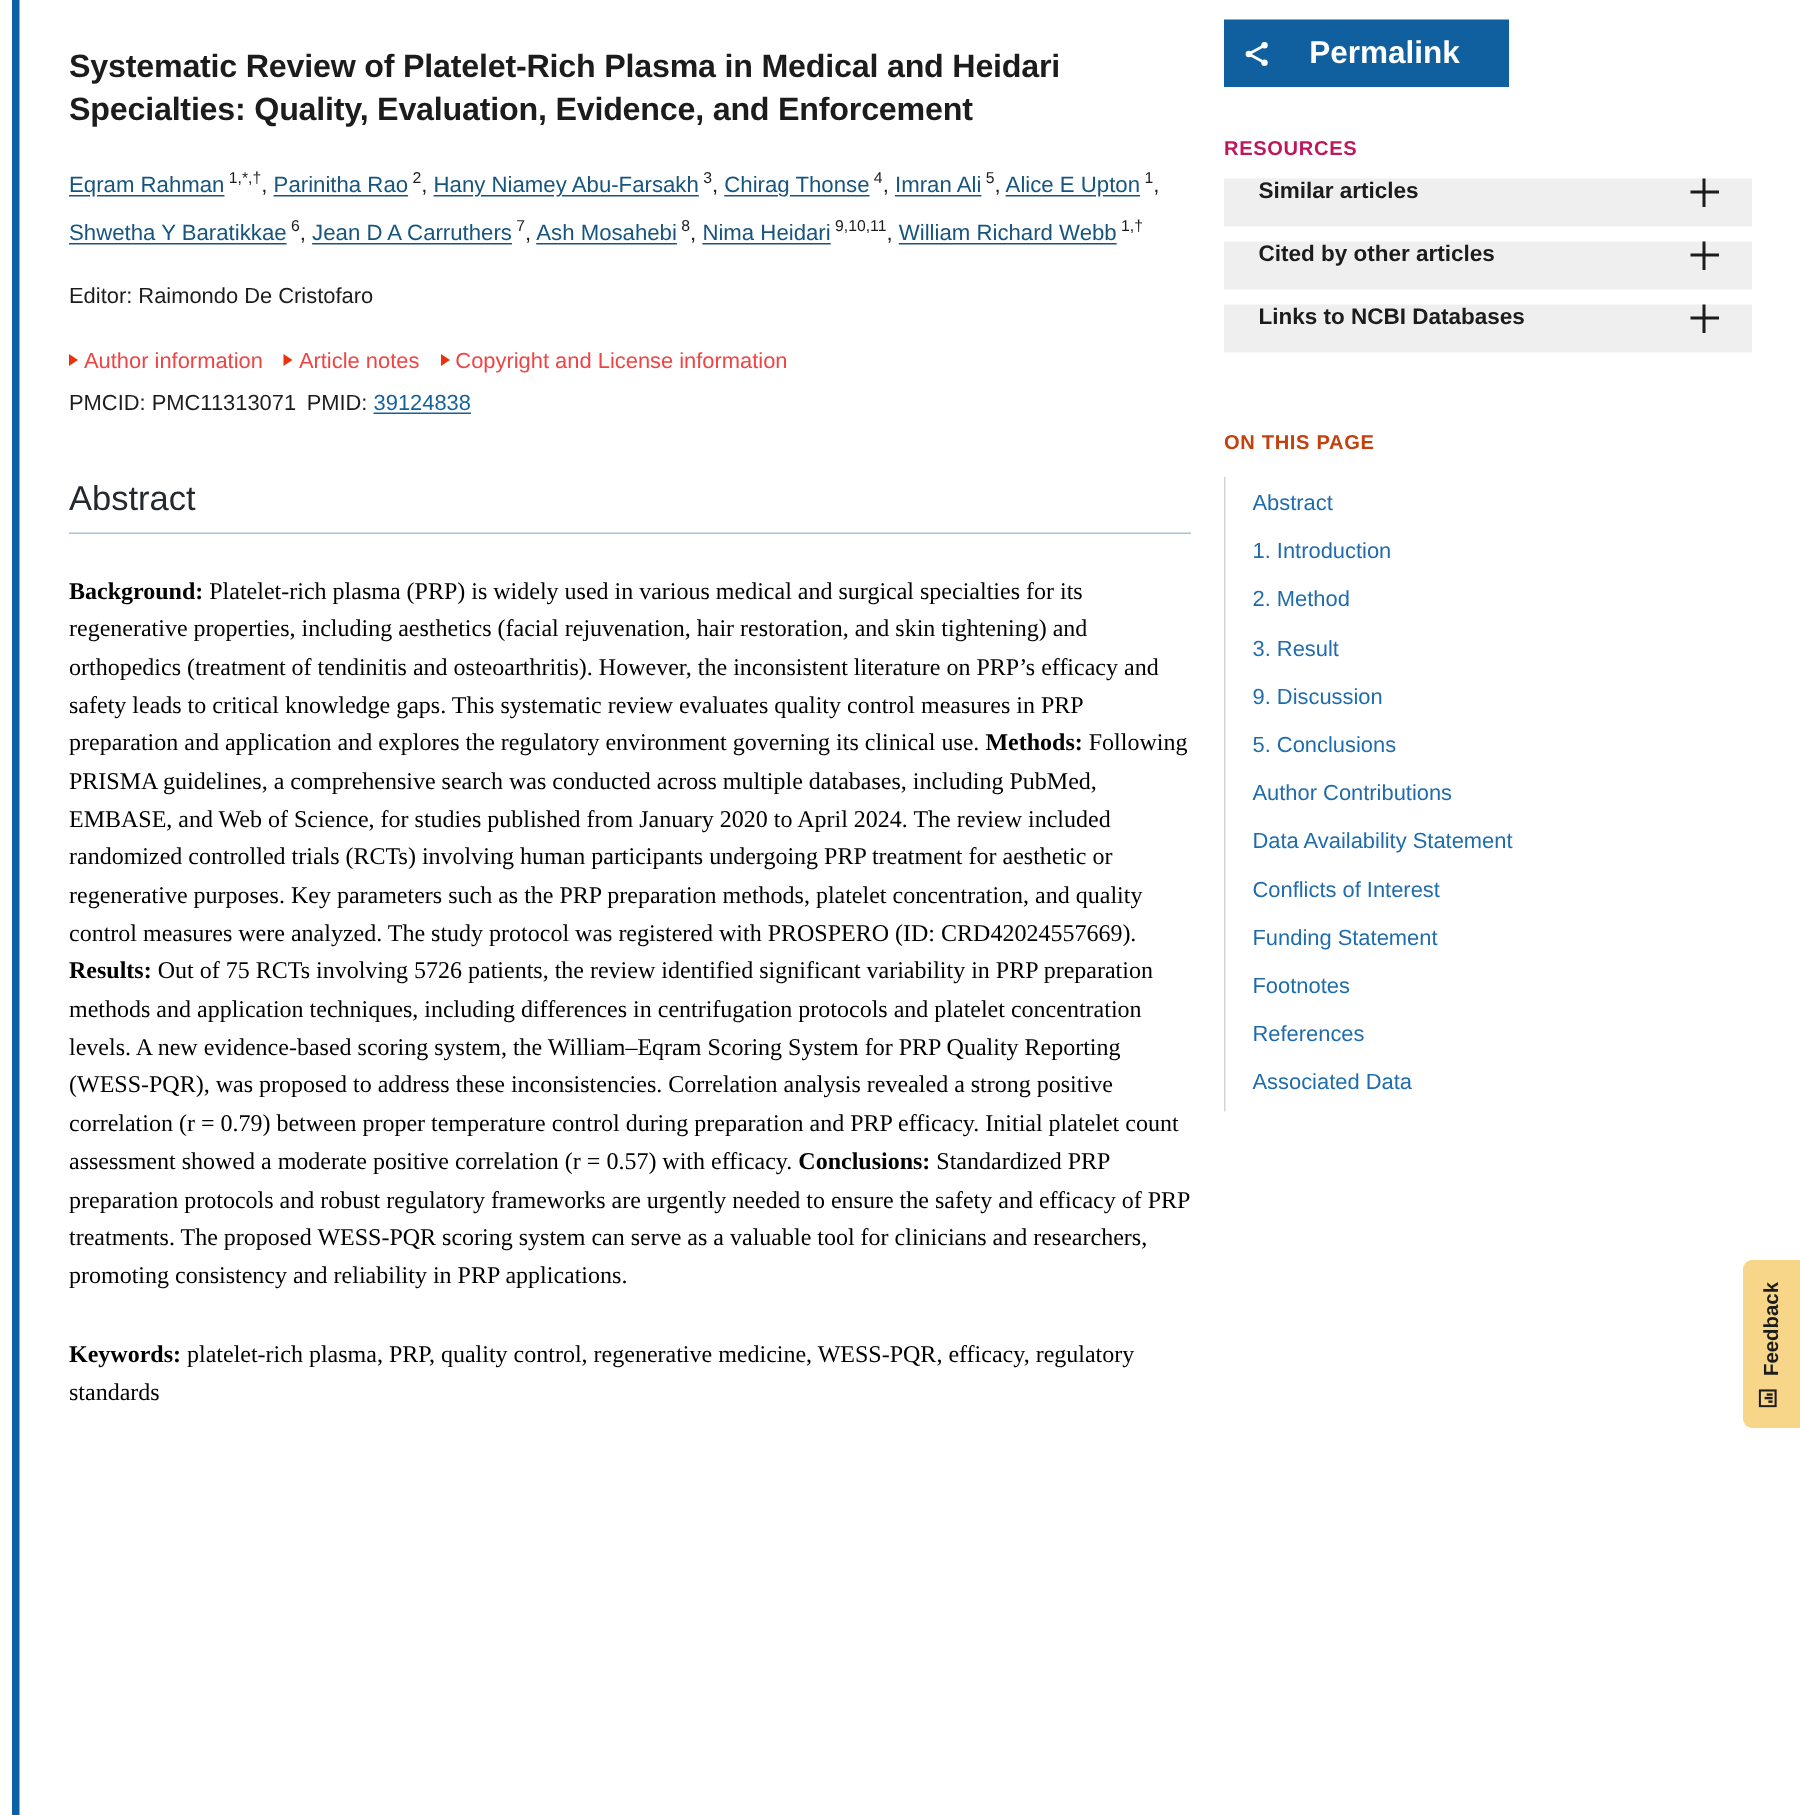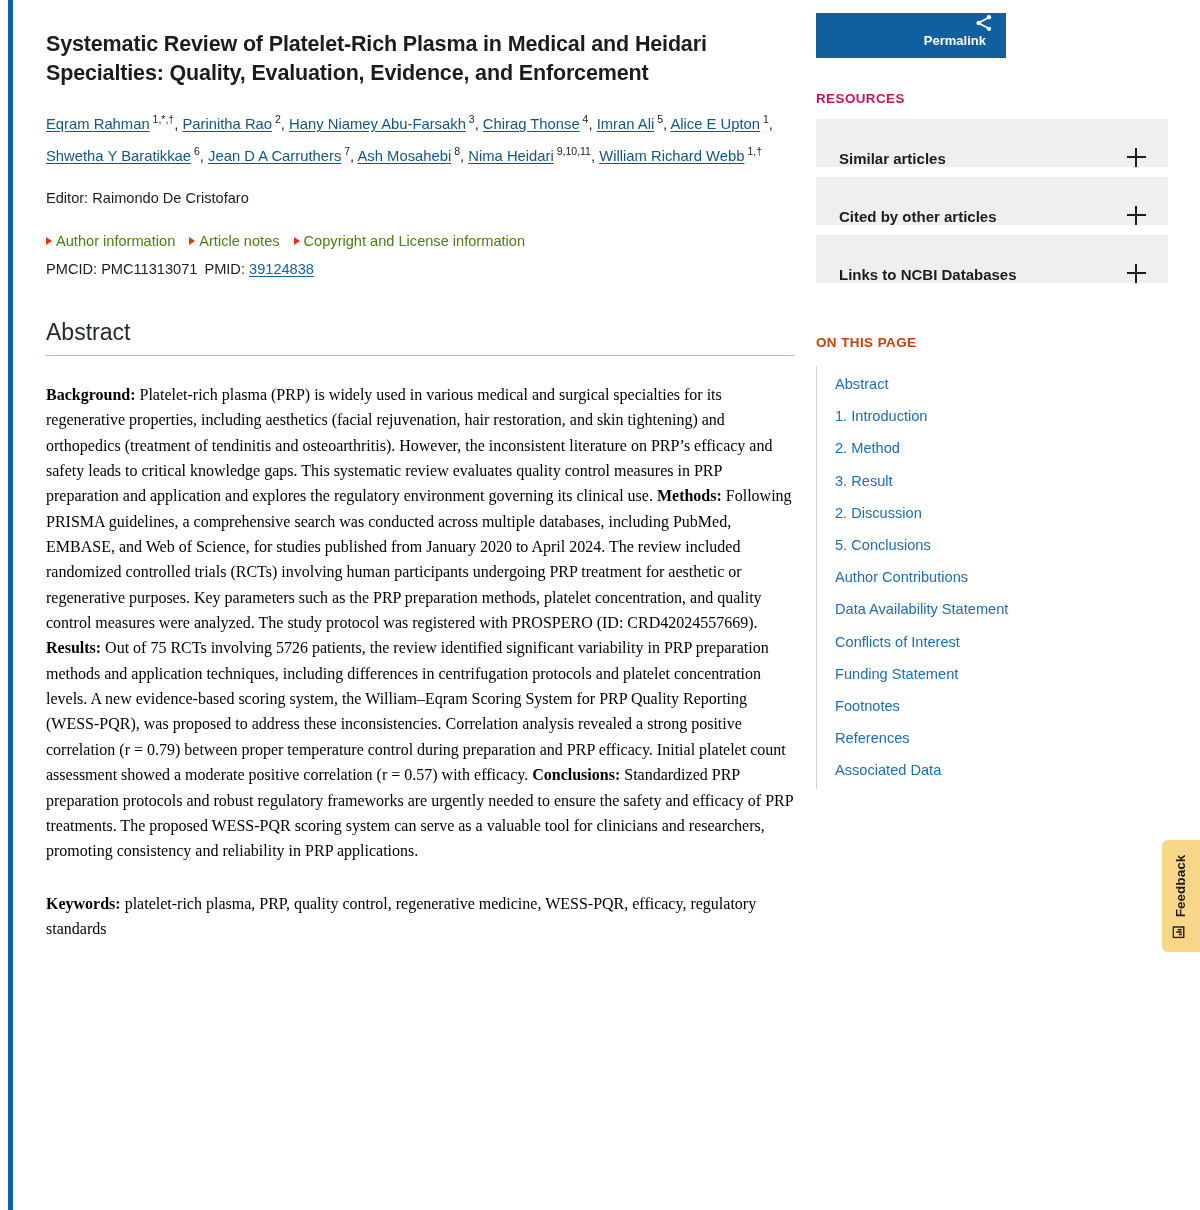--- a/index.html
+++ b/index.html
@@ -63,21 +63,21 @@
     font-size: 14.6px;
     color: #1c1c1c;
   }
 
   .meta-links {
     margin-top: 27px;
     font-size: 14.6px;
     white-space: nowrap;
   }
   .meta-links .mlink {
-    color: #4d7c0f;
+    color: #ef4444;
     text-decoration: none;
     margin-right: 14px;
     cursor: pointer;
     margin-top: 28px;
   }
   .tri {
     display: inline-block;
     width: 0; height: 0;
     border-left: 6px solid #e8340c;
     border-top: 4.5px solid transparent;
@@ -124,49 +124,48 @@
     width: 352px;
   }
 
   .permalink-btn {
     margin-top: 13px;
     width: 190px; height: 45px;
     background: #10609f;
     color: #ffffff;
     border: none;
     display: flex;
-    align-items: flex-end;
-    font-size: 13px;
+    align-items: center;
+    font-size: 21px;
     font-weight: bold;
     cursor: pointer;
     padding: 0;
-    flex-direction: column;
   }
   .permalink-btn .share-ico {
     width: 44px;
     display: flex;
     align-items: center;
     justify-content: center;
   }
   .permalink-btn .plabel { flex: 1; text-align: center; padding-right: 20px; }
 
   .side-cap {
     margin-top: 33px;
     font-size: 13.4px;
     font-weight: bold;
     letter-spacing: 0.45px;
     color: #be185d;
   }
 
   .accordion { margin-top: 13px; }
   .acc-row {
     background: #efefef;
-    height: 48px;
-    display: flex;
-    align-items: flex-end;
+    height: 32px;
+    display: flex;
+    align-items: flex-start;
     padding: 0 22px 0 23px;
     margin-bottom: 10px;
     cursor: pointer;
   }
   .acc-row .acc-label {
     flex: 1;
     font-size: 15px;
     font-weight: bold;
     color: #1c1c1c;
   }
@@ -298,21 +297,21 @@
       </div>
     </div>
 
     <div class="otp-cap">ON THIS PAGE</div>
 
     <nav class="toc">
         <a href="#">Abstract</a>
         <a href="#">1. Introduction</a>
         <a href="#">2. Method</a>
         <a href="#">3. Result</a>
-        <a href="#">2. Discussion</a>
+        <a href="#">9. Discussion</a>
         <a href="#">5. Conclusions</a>
         <a href="#">Author Contributions</a>
         <a href="#">Data Availability Statement</a>
         <a href="#">Conflicts of Interest</a>
         <a href="#">Funding Statement</a>
         <a href="#">Footnotes</a>
         <a href="#">References</a>
         <a href="#">Associated Data</a>
       </nav>
   </div>

